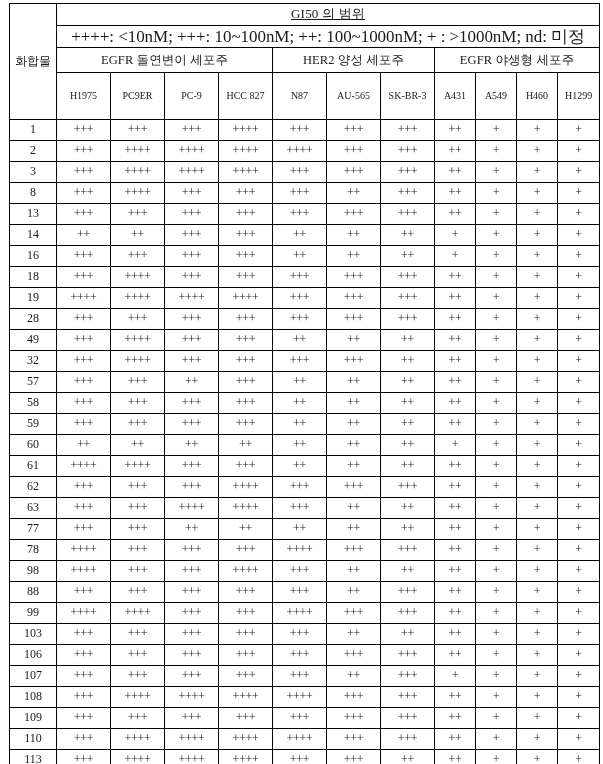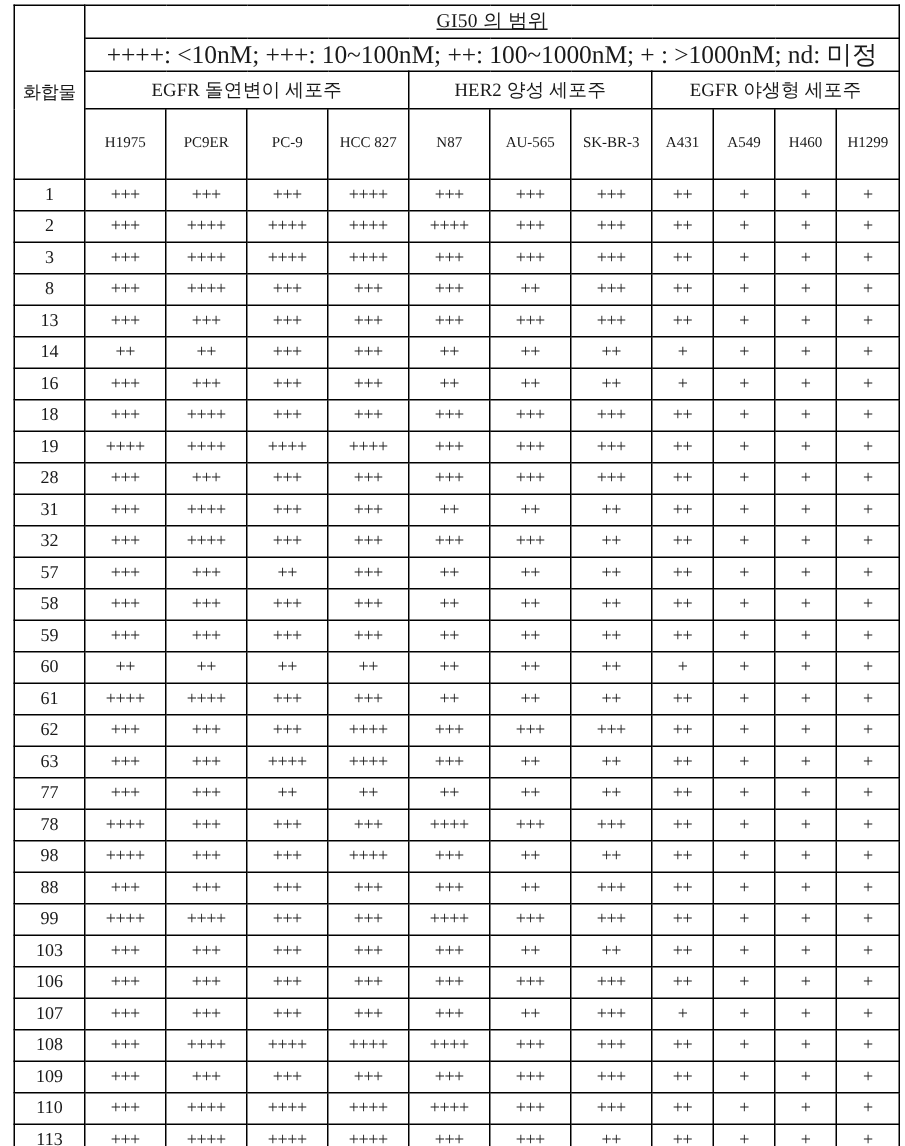--- a/index.html
+++ b/index.html
@@ -301,21 +301,21 @@
           <td class="mark">+++</td>
           <td class="mark">+++</td>
           <td class="mark">+++</td>
           <td class="mark">+++</td>
           <td class="mark">++</td>
           <td class="mark">+</td>
           <td class="mark">+</td>
           <td class="mark">+</td>
         </tr>
         <tr>
-          <td class="rowlabel">31</td>
+          <td class="rowlabel">49</td>
           <td class="mark">+++</td>
           <td class="mark">++++</td>
           <td class="mark">+++</td>
           <td class="mark">+++</td>
           <td class="mark">++</td>
           <td class="mark">++</td>
           <td class="mark">++</td>
           <td class="mark">++</td>
           <td class="mark">+</td>
           <td class="mark">+</td>

